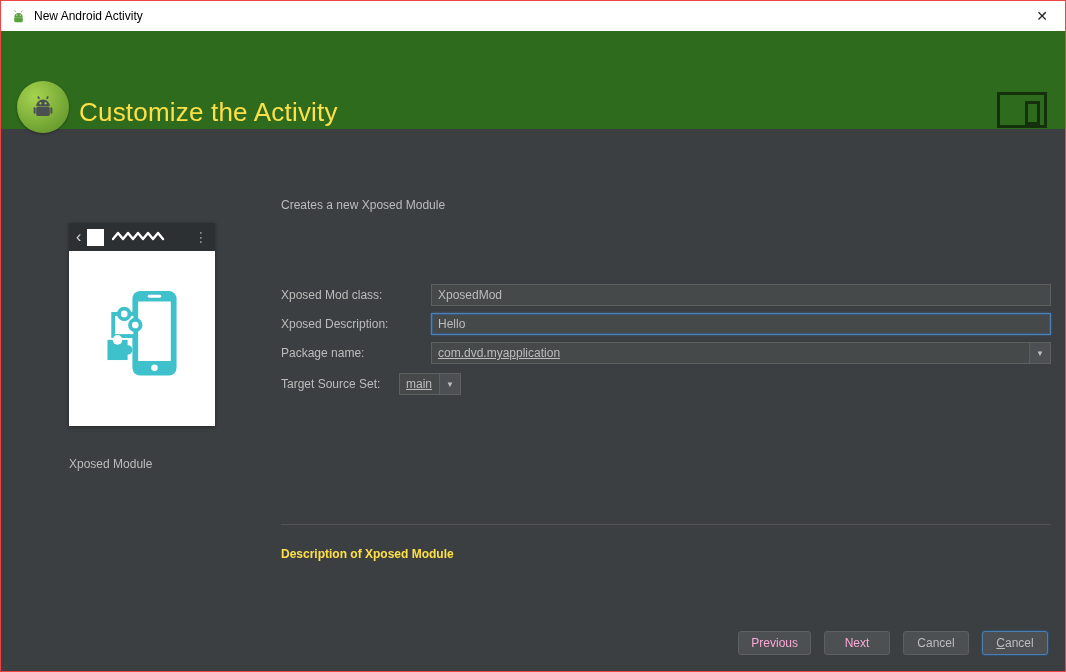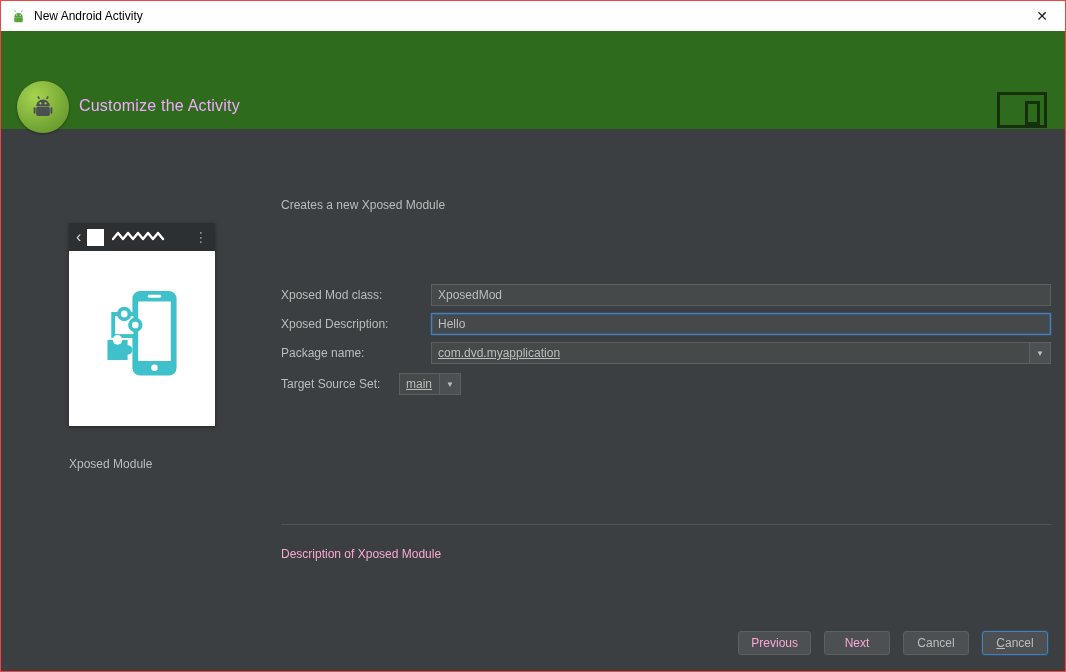--- a/index.html
+++ b/index.html
@@ -38,21 +38,21 @@
   }
   .studio-logo {
     position:absolute; left:16px; top:50px;
     width:52px; height:52px; border-radius:50%;
     background: radial-gradient(circle at 35% 30%, #a6d34f, #6fa232 70%, #5c8a28);
     display:flex; align-items:center; justify-content:center;
     box-shadow: 0 1px 3px rgba(0,0,0,.35);
   }
   .header-title {
     position:absolute; left:78px; top:66px;
-    color:#f0abfc; font-size:16px; font-weight:400;
+    color:#fde047; font-size:26px; font-weight:400;
     letter-spacing:.2px;
   }
   .device-frame-icon {
     position:absolute; right:18px; top:61px;
     width:50px; height:36px;
     border:3px solid #15300c;
   }
   .device-frame-icon .phone-inner {
     position:absolute; right:4px; top:6px;
     width:15px; height:24px;
@@ -119,21 +119,21 @@
     display:flex; align-items:center; justify-content:center;
     color:#bfbfbf; font-size:8px;
   }
   .small-combo-wrap { position:absolute; left:118px; top:0; width:62px; height:22px; }
   .separator {
     position:absolute; left:280px; right:14px; top:523px; height:1px;
     background:#545454;
   }
   .footer-note {
     position:absolute; left:280px; top:546px;
-    color:#f9a8d4; font-size:12px;
+    color:#fde047; font-size:12px;font-weight:bold;
   }
   
   .button-bar {
     position:absolute; right:17px; bottom:16px;
     display:flex; gap:13px;
   }
   .btn {
     min-width:66px; height:24px;
     background:#4c5052;
     border:1px solid #5e6060;

